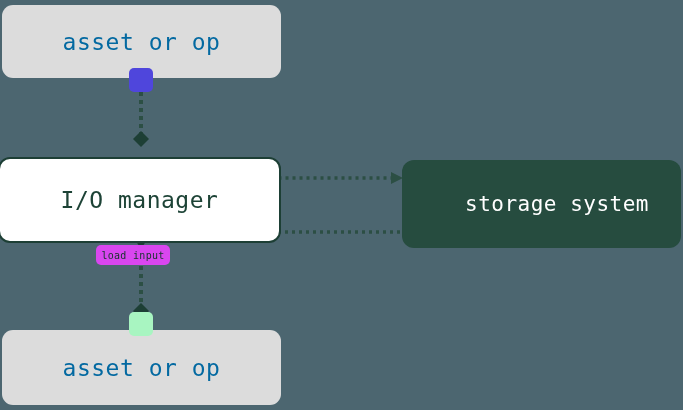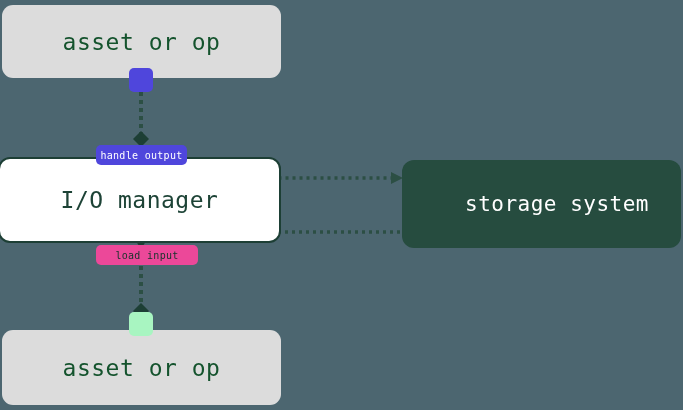--- a/index.html
+++ b/index.html
@@ -27,21 +27,21 @@
     display: flex;
     align-items: center;
     justify-content: center;
     font-family: "DejaVu Sans Mono", "Liberation Mono", monospace;
     letter-spacing: 0.5px;
     white-space: nowrap;
   }
 
   .node-asset {
     background: #dcdcdc;
-    color: #14532d;
+    color: #0369a1;
     border-radius: 11px;
     font-size: 23px;
   }
   #asset-top    { left: 2px;  top: 5px;   width: 279px; height: 73px; }
   #asset-bottom { left: 2px;  top: 330px; width: 279px; height: 75px; }
 
   #io-manager {
     left: -2px;
     top: 157px;
     width: 283px;
@@ -107,22 +107,22 @@
   #label-handle-output {
     left: 96px;
     top: 145px;
     width: 91px;
     background: #4f46dc;
     color: #ffffff;
   }
   #label-load-input {
     left: 96px;
     top: 245px;
-    width: 102px;
-    background: #ec4899;
+    width: 74px;
+    background: #d946ef;
     color: #14342a;
   }
 </style>
 </head>
 <body>
 
 <div id="stage">
 
   <svg id="edges" viewBox="0 0 683 410" width="683" height="410">
 
@@ -146,17 +146,16 @@
   <div class="node" id="io-manager">I/O manager</div>
 
   <div class="node" id="storage-system">storage system</div>
 
   <div class="node node-asset" id="asset-bottom">asset or op</div>
 
   <div class="port" id="port-output"></div>
 
   <div class="port" id="port-input"></div>
 
-  <div class="edge-label" id="label-handle-output">handle output</div>
 
   <div class="edge-label" id="label-load-input">load input</div>
 
 </div>
 
 </body></html>

